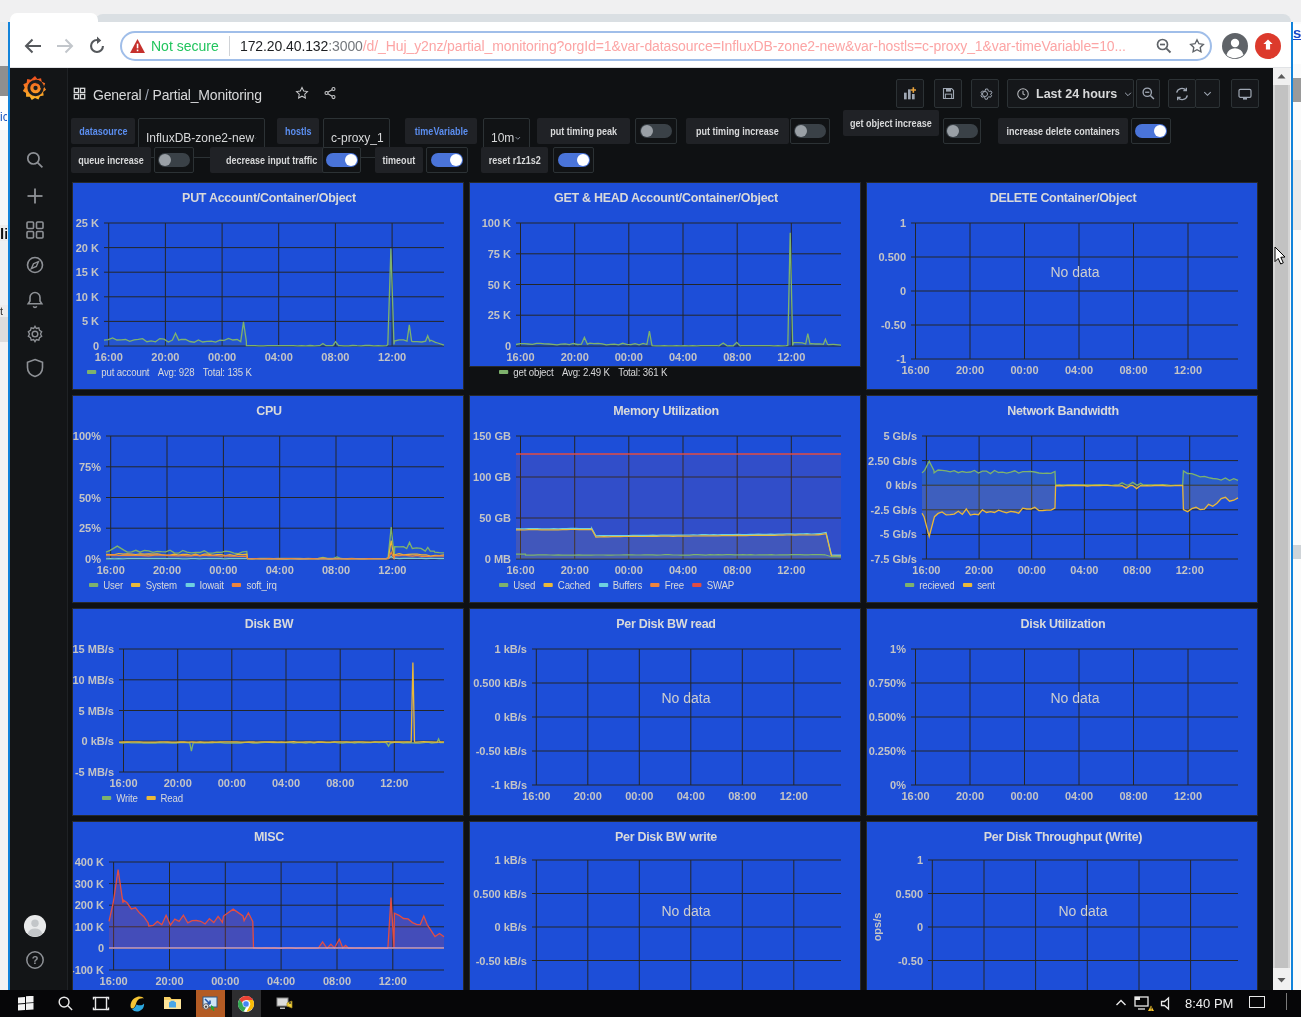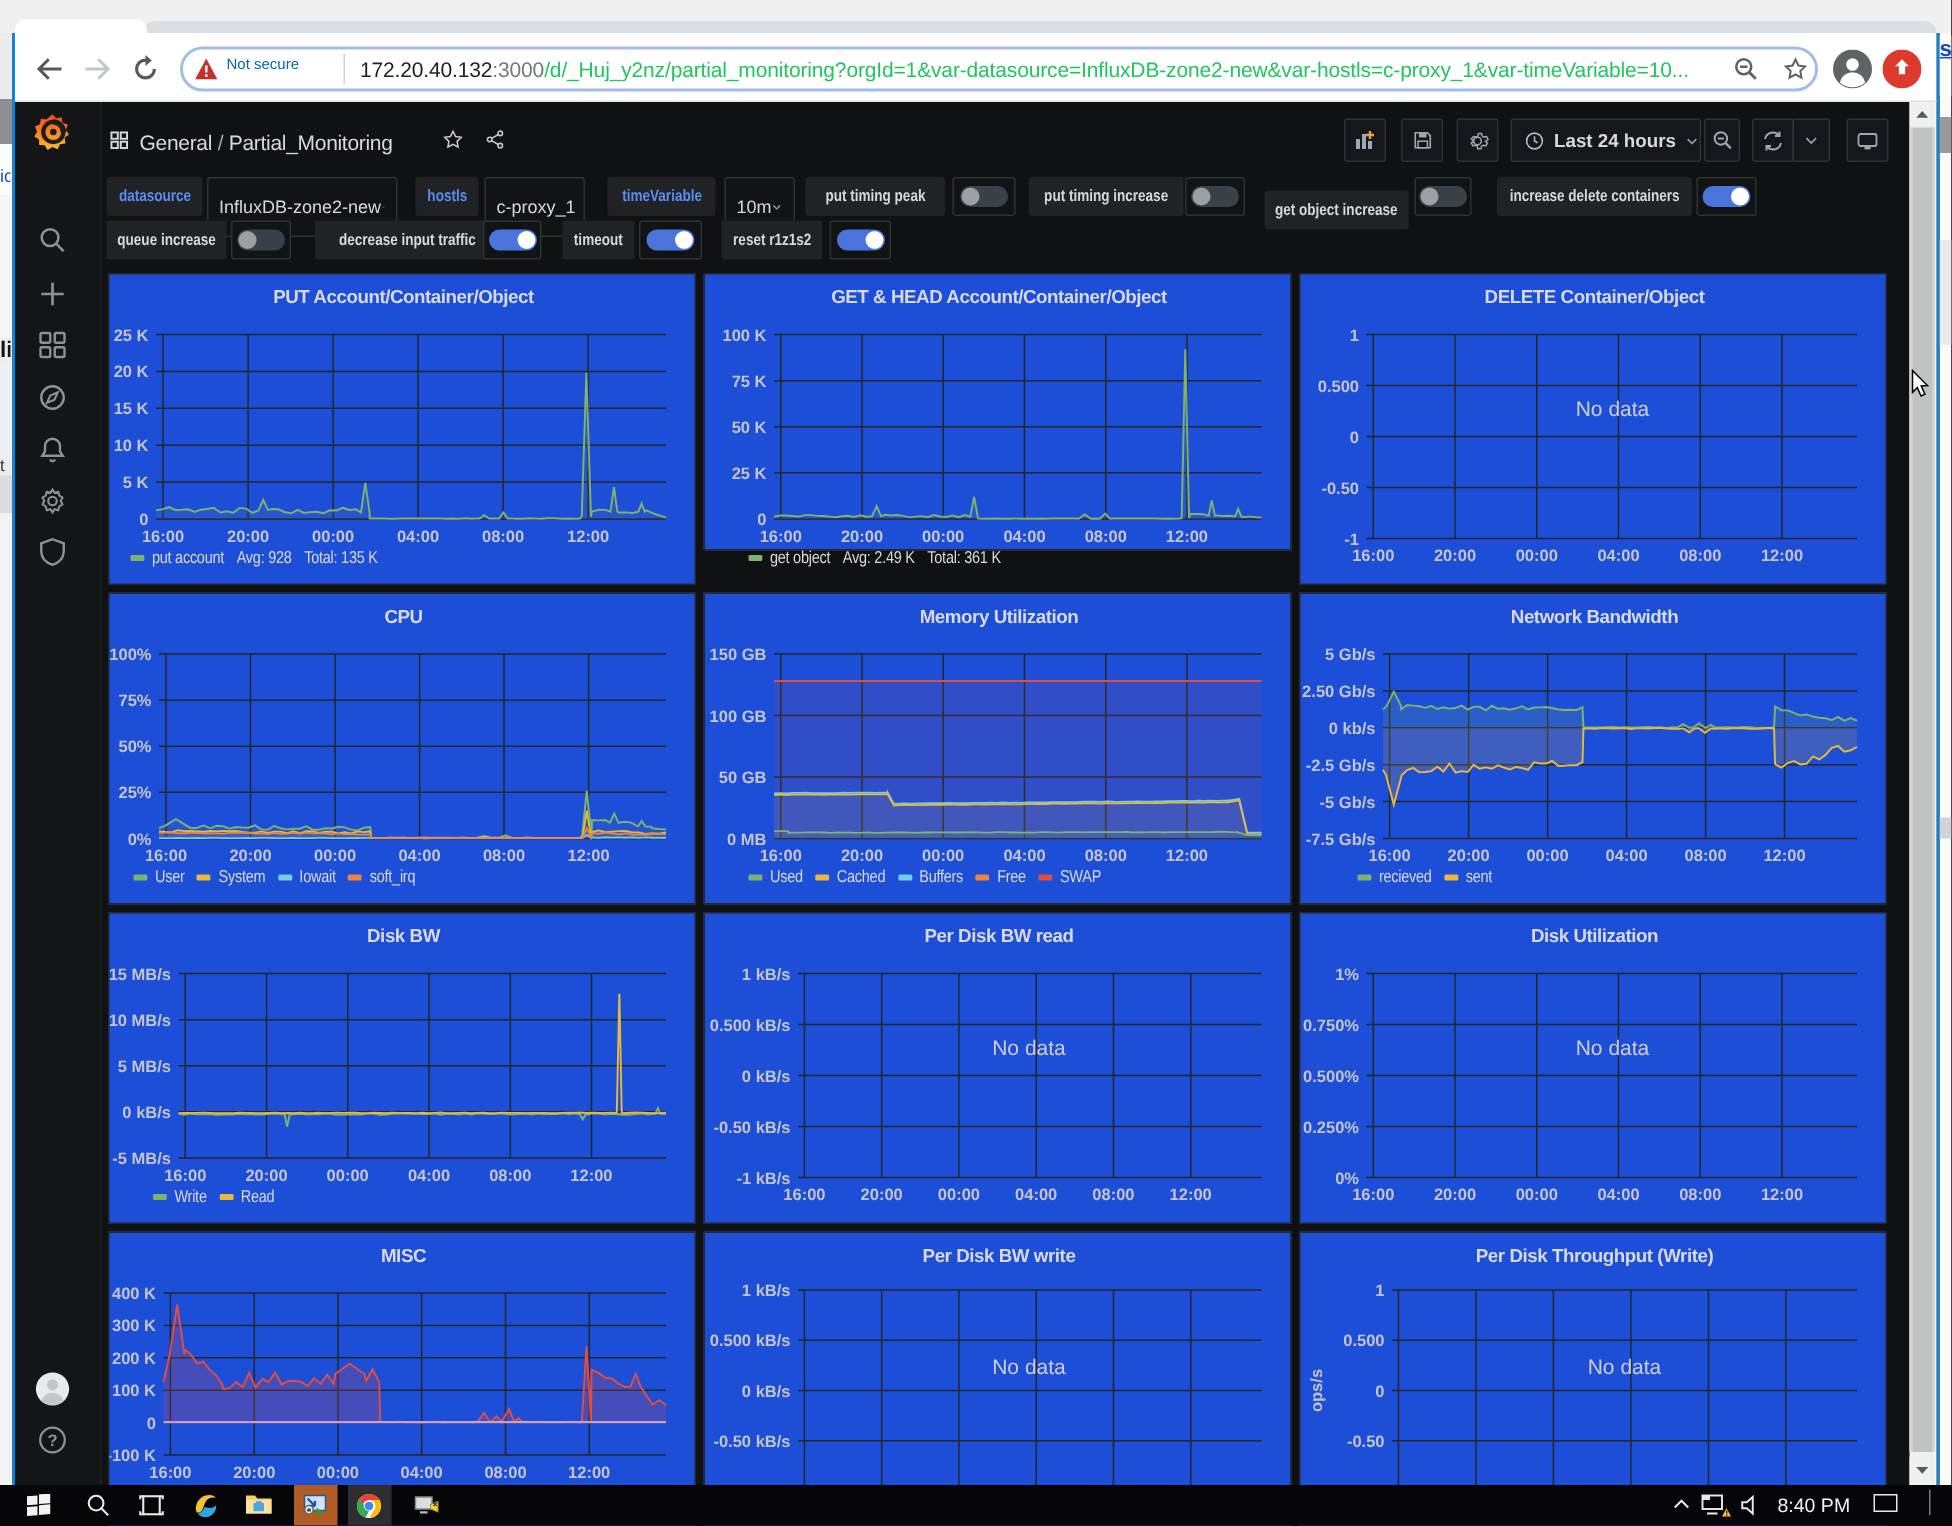--- a/index.html
+++ b/index.html
@@ -57,23 +57,23 @@
   </svg>
 <svg class="abs" style="left:85px;top:34px" width="24" height="24" viewBox="0 0 24 24">
     <path d="M12 5a7 7 0 1 0 7 7h-2.1A4.9 4.9 0 1 1 12 7.1V10l4.2-3.6L12 2.6z" fill="#55585c"></path>
   </svg>
 <div class="abs" style="left:120px;top:31px;width:1092px;height:30px;background:#fff;border:2px solid #a0bee9;border-radius:16px"></div>
 <svg class="abs" style="left:130px;top:39px" width="15" height="14" viewBox="0 0 16 15">
     <path d="M8 0 16 15H0Z" fill="#c5302c"></path>
     <rect x="7.2" y="5" width="1.7" height="5" fill="#fff"></rect>
     <rect x="7.2" y="11.3" width="1.7" height="1.8" fill="#fff"></rect>
   </svg>
-<div class="abs" style="left:151px;top:38px;font-size:10px;color:#0369a1">Not secure</div>
+<div class="abs" style="left:151px;top:38px;font-size:14px;color:#22c55e">Not secure</div>
 <div class="abs" style="left:229px;top:36px;width:1px;height:20px;background:#d0d3d7"></div>
-<div class="abs" style="left:240px;top:38px;width:895px;height:19px;overflow:hidden;font-size:14px;white-space:nowrap;letter-spacing:-0.1px"><span style="color:#1d1f22">172.20.40.132</span><span style="color:#74787d">:3000</span><span style="color:#22c55e">/d/_Huj_y2nz/partial_monitoring?orgId=1&amp;var-datasource=InfluxDB-zone2-new&amp;var-hostls=c-proxy_1&amp;var-timeVariable=10...</span></div>
+<div class="abs" style="left:240px;top:38px;width:895px;height:19px;overflow:hidden;font-size:14px;white-space:nowrap;letter-spacing:-0.1px"><span style="color:#1d1f22">172.20.40.132</span><span style="color:#74787d">:3000</span><span style="color:#fca5a5">/d/_Huj_y2nz/partial_monitoring?orgId=1&amp;var-datasource=InfluxDB-zone2-new&amp;var-hostls=c-proxy_1&amp;var-timeVariable=10...</span></div>
 <svg class="abs" style="left:1155px;top:37px" width="18" height="18" viewBox="0 0 18 18">
     <circle cx="7.5" cy="7.5" r="5" fill="none" stroke="#5f6368" stroke-width="1.7"></circle>
     <line x1="5" y1="7.5" x2="10" y2="7.5" stroke="#5f6368" stroke-width="1.7"></line>
     <line x1="11.3" y1="11.3" x2="15.5" y2="15.5" stroke="#5f6368" stroke-width="1.9"></line>
   </svg>
 <svg class="abs" style="left:1188px;top:37px" width="18" height="18" viewBox="0 0 24 24">
     <path d="M12 3.6l2.6 5.3 5.9.9-4.2 4.1 1 5.8-5.3-2.8-5.3 2.8 1-5.8L3.5 9.8l5.9-.9z" fill="none" stroke="#5f6368" stroke-width="1.8"></path>
   </svg>
 <svg class="abs" style="left:1222px;top:33px" width="26" height="26" viewBox="0 0 26 26">
     <circle cx="13" cy="13" r="13" fill="#5f6368"></circle>
@@ -253,21 +253,21 @@
     </span>
   </div>
 <div class="vlabelw" style="left:686px;top:118px;width:103px">
     <span>put timing increase</span>
   </div>
 <div class="tbox" style="left:790px;top:118px;width:40px">
     <span class="pill off">
       <span class="kn"></span>
     </span>
   </div>
-<div class="vlabelw" style="left:843px;top:127px;width:96px">
+<div class="vlabelw" style="left:843px;top:110px;width:96px">
     <span>get object increase</span>
   </div>
 <div class="tbox" style="left:943px;top:118px;width:38px">
     <span class="pill off">
       <span class="kn"></span>
     </span>
   </div>
 <div class="vlabelw" style="left:998px;top:118px;width:130px">
     <span>increase delete containers</span>
   </div>

